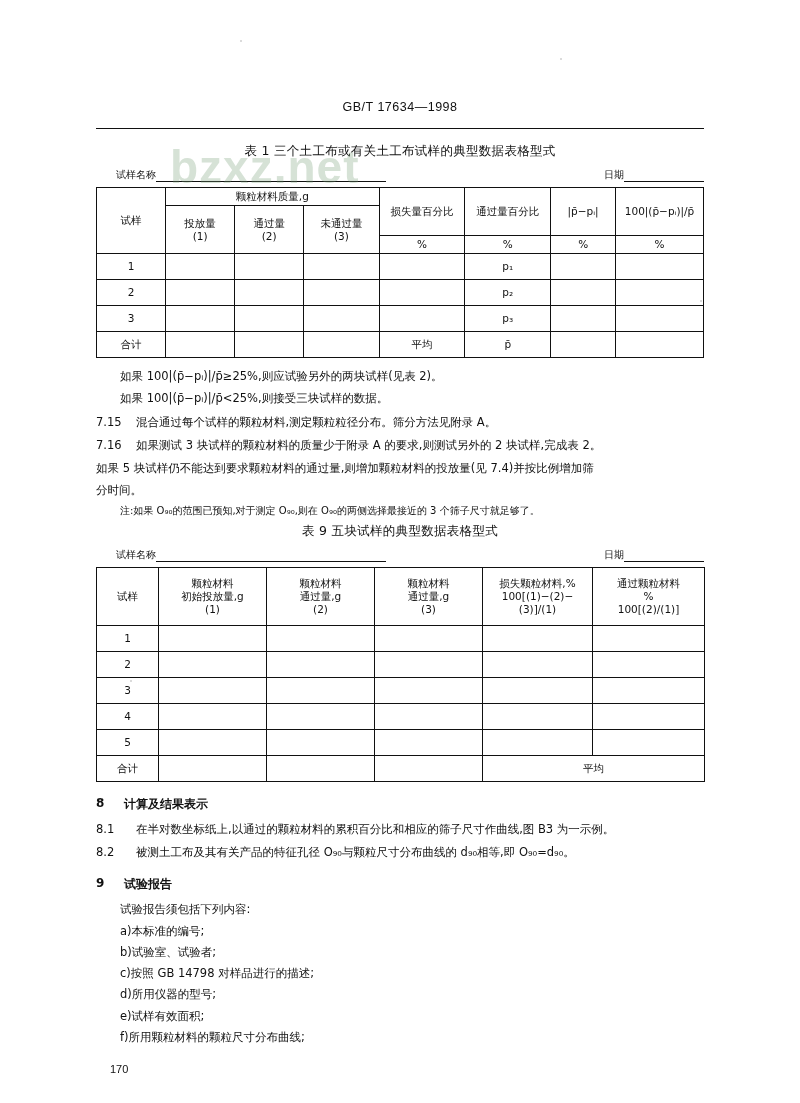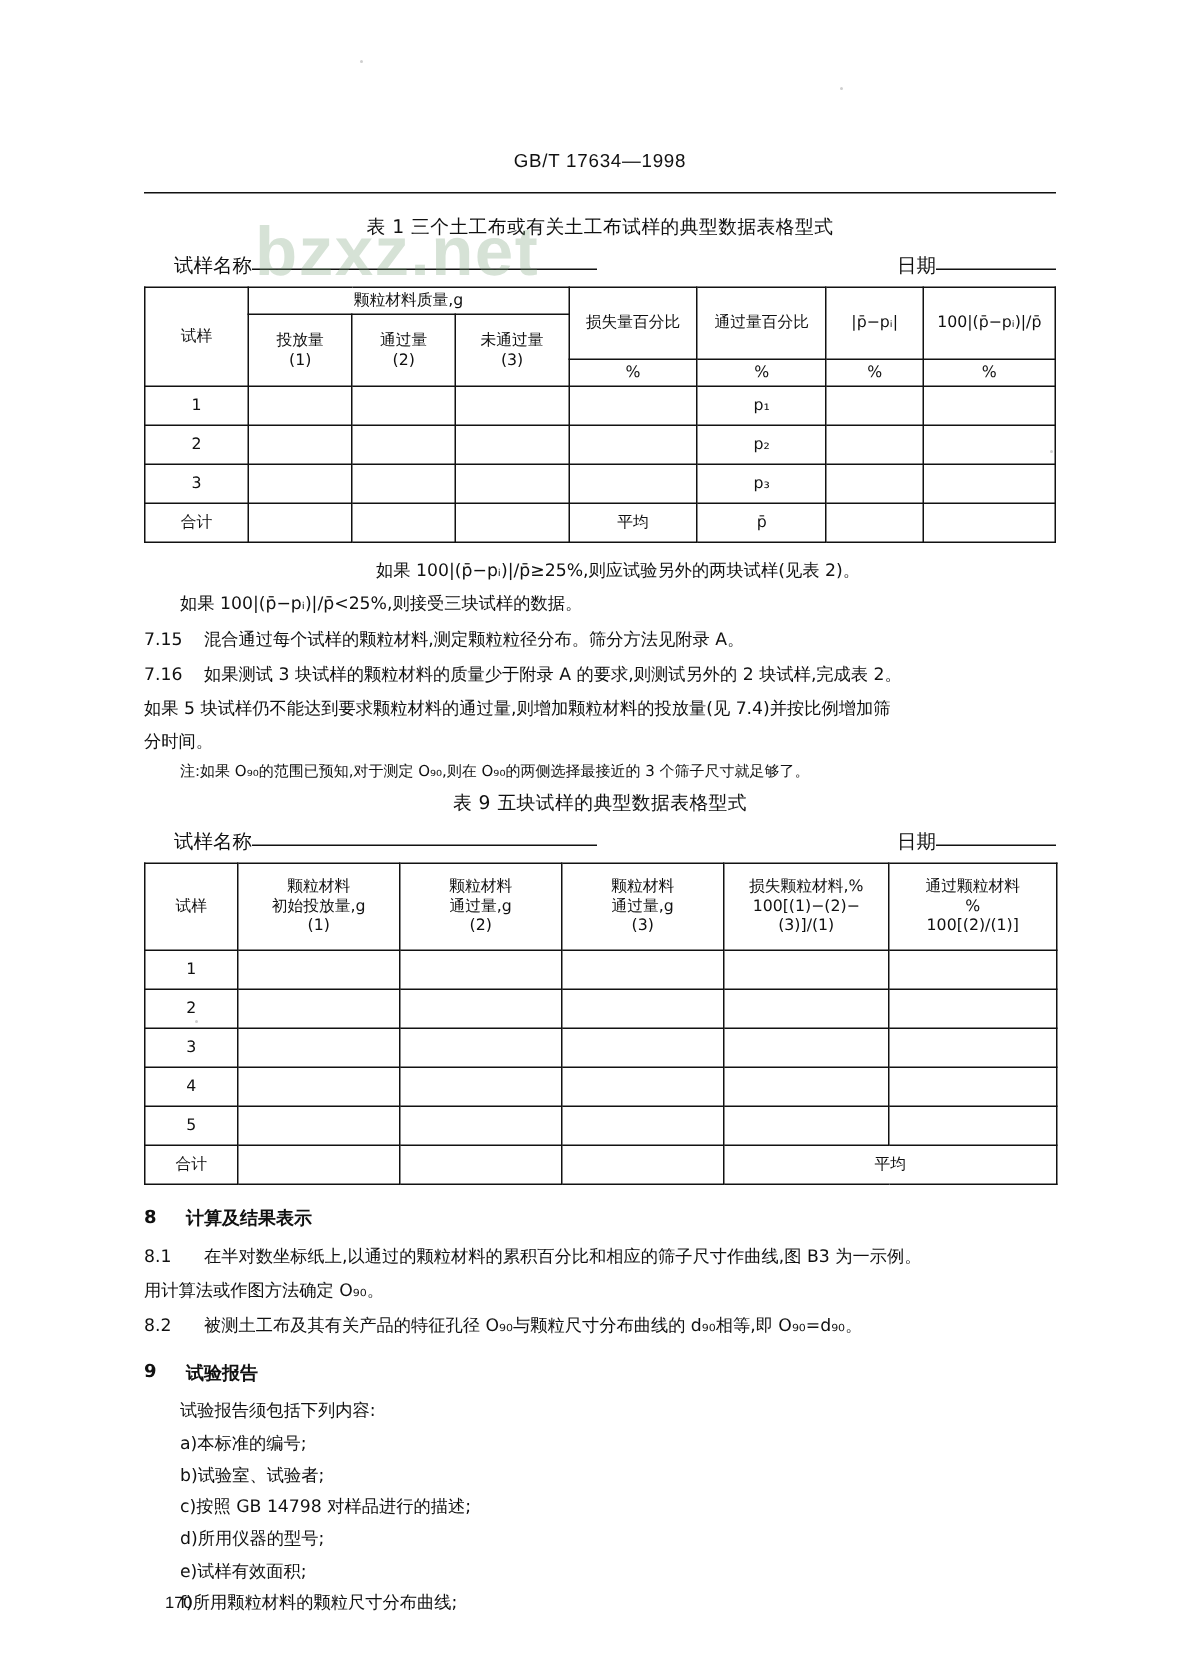--- a/index.html
+++ b/index.html
@@ -41,23 +41,24 @@
     margin-bottom: 14px;
   }
   .tbl-caption {
     text-align: center;
     font-size: 12.5px;
     margin: 6px 0 8px 0;
     letter-spacing: .3px;
   }
   .fields-row {
     display: flex;
-    font-size: 13px;
+    font-size: 10px;
     margin: 0 0 5px 0;
     padding-left: 20px;
+    align-items: flex-end;
   }
   .fld-label { white-space: nowrap; }
   .fld-line {
     border-bottom: 1px solid #111;
     height: 11px;
     display: inline-block;
   }
   .spacer { flex: 1 1 auto; }
 
   table.data {
@@ -241,21 +242,21 @@
         <td></td>
         <td></td>
         <td>平均</td>
         <td>p̄</td>
         <td></td>
         <td></td>
       </tr>
     </tbody>
       </table>
 
-    <div class="para indent2" style="margin-top:8px;text-align:center;">如果 100|(p̄−pᵢ)|/p̄≥25%,则应试验另外的两块试样(见表 2)。</div>
+    <div class="para indent2" style="margin-top:8px;">如果 100|(p̄−pᵢ)|/p̄≥25%,则应试验另外的两块试样(见表 2)。</div>
     <div class="para indent2">如果 100|(p̄−pᵢ)|/p̄&lt;25%,则接受三块试样的数据。</div>
 
     <div class="numpara">
       <span class="num">7.15</span>
       <span class="body">混合通过每个试样的颗粒材料,测定颗粒粒径分布。筛分方法见附录 A。</span>
     </div>
 
     <div class="numpara">
       <span class="num">7.16</span>
       <span class="body">如果测试 3 块试样的颗粒材料的质量少于附录 A 的要求,则测试另外的 2 块试样,完成表 2。</span>
@@ -365,21 +366,20 @@
 
     <div class="sec-head">
       <span class="num">8</span>
       <span>计算及结果表示</span>
     </div>
 
     <div class="numpara">
       <span class="num">8.1</span>
       <span class="body">在半对数坐标纸上,以通过的颗粒材料的累积百分比和相应的筛子尺寸作曲线,图 B3 为一示例。</span>
     </div>
-    <div class="para">用计算法或作图方法确定 O₉₀。</div>
 
     <div class="numpara">
       <span class="num">8.2</span>
       <span class="body">被测土工布及其有关产品的特征孔径 O₉₀与颗粒尺寸分布曲线的 d₉₀相等,即 O₉₀=d₉₀。</span>
     </div>
 
     <div class="sec-head">
       <span class="num">9</span>
       <span>试验报告</span>
     </div>

